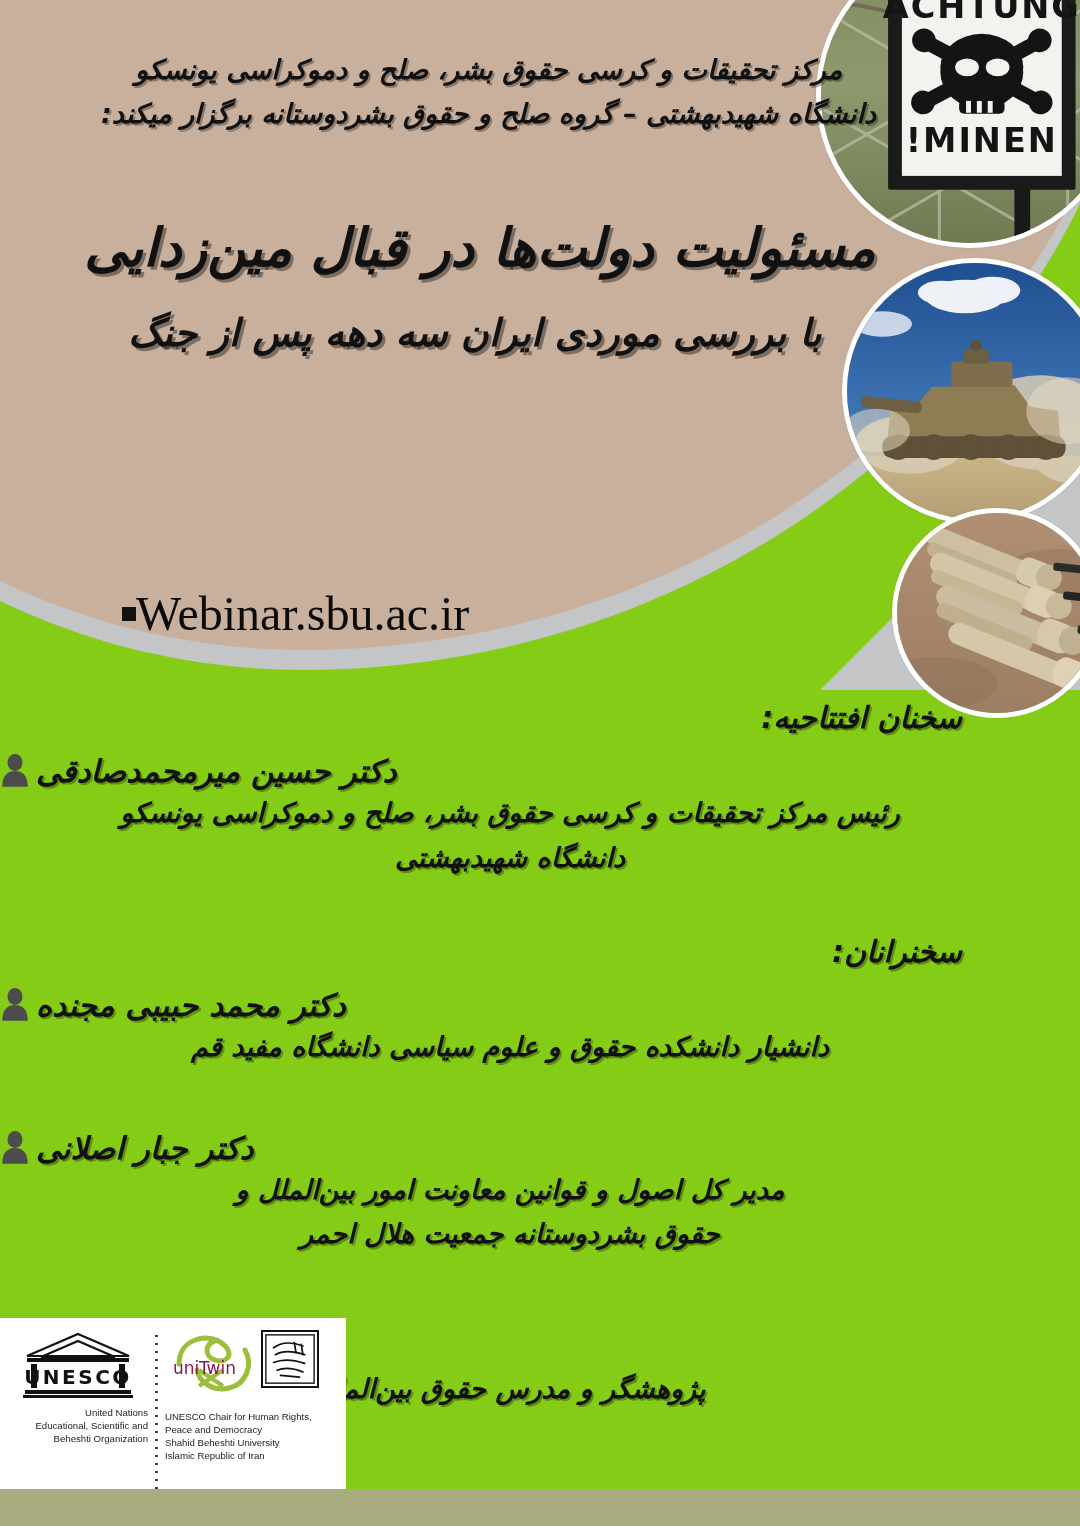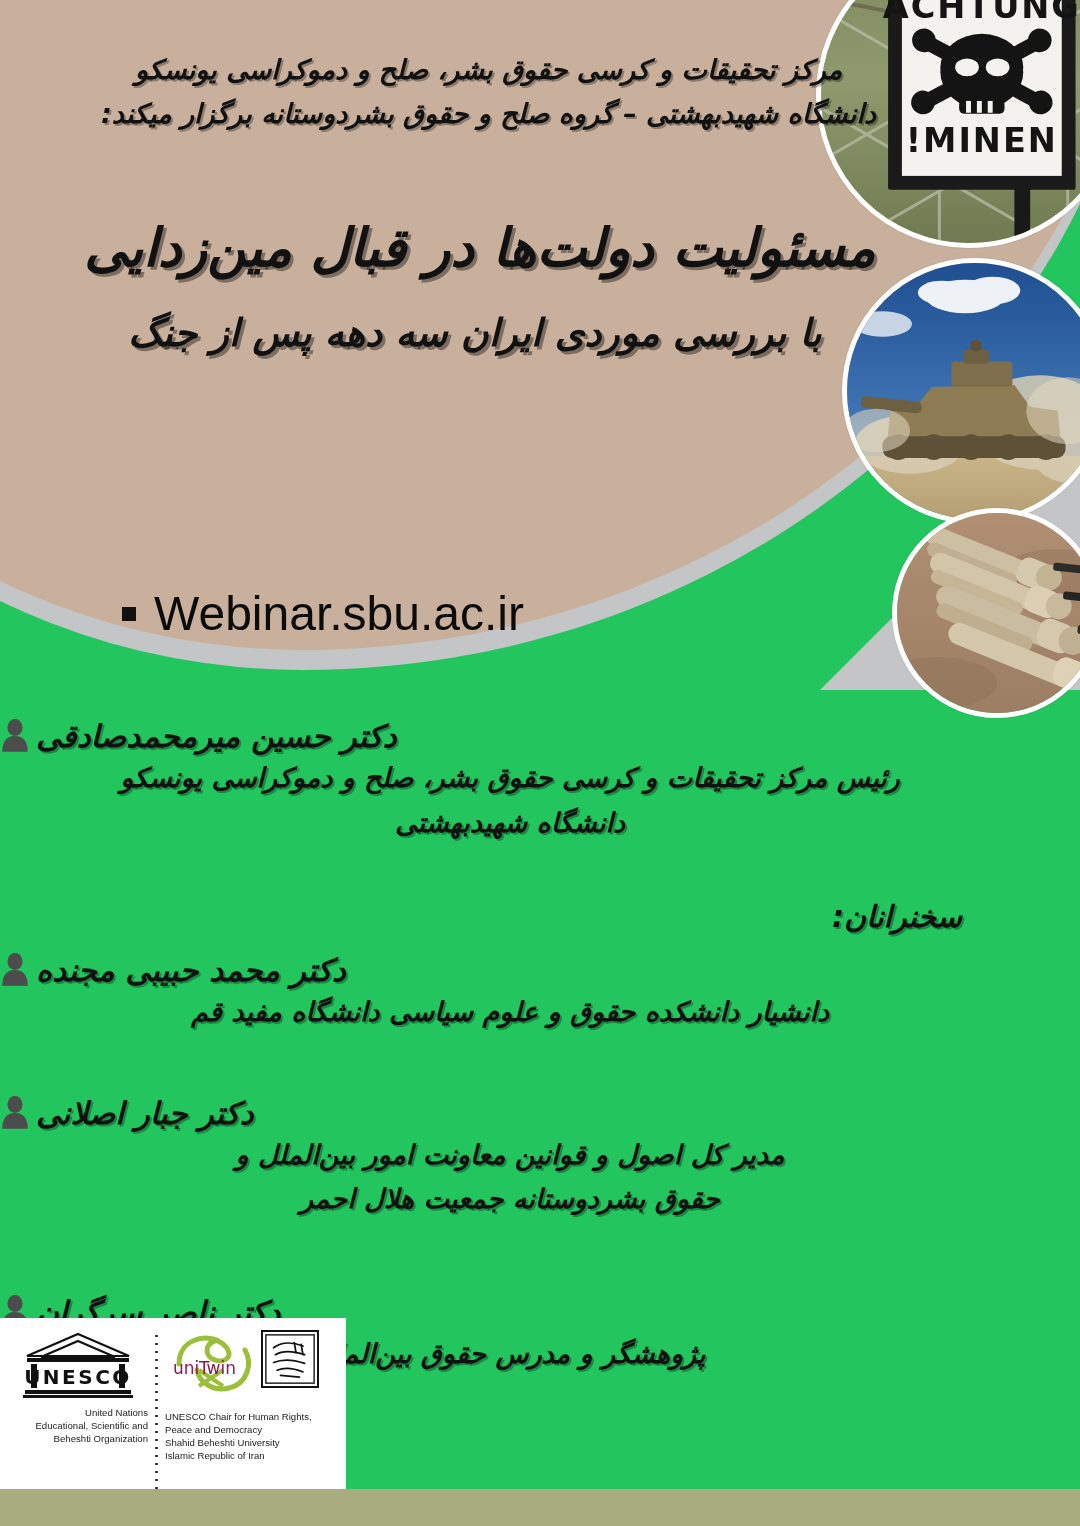--- a/index.html
+++ b/index.html
@@ -4,21 +4,21 @@
 <title>Webinar Poster</title>
 <style>
   html,body{margin:0;padding:0;}
   body{
     width:1080px;height:1526px;
     background:#eef0f1;
     font-family:"DejaVu Sans","Liberation Sans",sans-serif;
     overflow:hidden;
     position:relative;
   }
-  .poster{position:absolute;inset:0;overflow:hidden;background:#22c55e;}
+  .poster{position:absolute;inset:0;overflow:hidden;background:#84cc16;}
 
   
   .tan-shadow{
     position:absolute;
     left:-360px;top:-760px;
     width:1520px;height:1430px;
     background:#c4c5c6;
     border-radius:0 0 62% 48%;
     z-index:1;
   }
@@ -94,23 +94,23 @@
     position:absolute;z-index:6;top:478px;right:0;left:0;
     direction:rtl;text-align:center;
     font-weight:bold;font-style:italic;font-size:37px;color:#111;
     text-shadow:3px 3px 0 rgba(0,0,0,.35);
     padding:0 140px 0 16px;
   }
   .datetime-row span{display:inline-block;margin:0 14px;}
 
   .url-row{
     position:absolute;z-index:6;top:586px;left:122px;
-    direction:ltr;display:flex;align-items:center;gap:18px;
+    direction:ltr;display:flex;align-items:center;
     font-size:48px;color:#0b0b0b;font-weight:400;
-    font-family:Liberation Sans, sans-serif;
+    font-family:Liberation Serif, serif;
   }
   .bullet-sq{width:14px;height:14px;background:#111;display:inline-block;}
 
   
   .lower{
     position:absolute;z-index:6;top:700px;right:0;left:0;
     direction:rtl;
   }
   .sec-label{
     font-weight:bold;font-style:italic;font-size:30px;color:#111;
@@ -335,20 +335,21 @@
   </div>
 
 
   <div class="url-row">
     <span class="bullet-sq"></span>
     <span>Webinar.sbu.ac.ir</span>
   </div>
 
   <div class="lower">
 
+    <div class="sec-label">سخنان افتتاحیه:</div>
 
     <div class="person">
       <div class="person-name-row">
         <svg class="person-icon" viewBox="0 0 24 28">
           <ellipse cx="12" cy="7" rx="6.2" ry="7" fill="#4c4c4c"></ellipse>
           <path d="M1.5 27 C1.5 17.5 6 14 12 14 C18 14 22.5 17.5 22.5 27 Z" fill="#4c4c4c"></path>
         </svg>
         <span class="person-name">دکتر حسین میرمحمدصادقی</span>
       </div>
       <div class="person-affil">رئیس مرکز تحقیقات و کرسی حقوق بشر، صلح و دموکراسی یونسکو</div>

